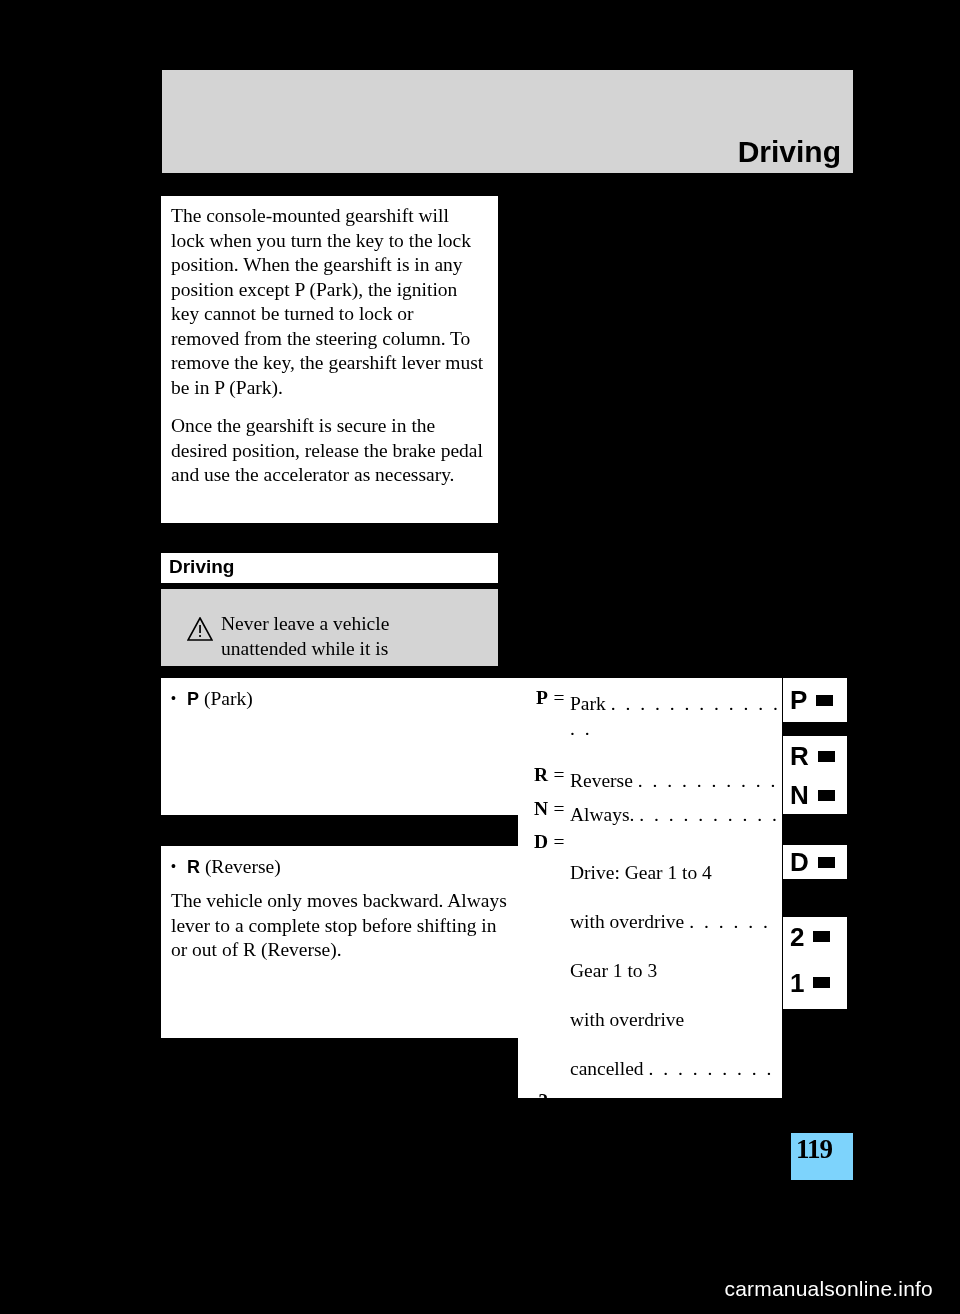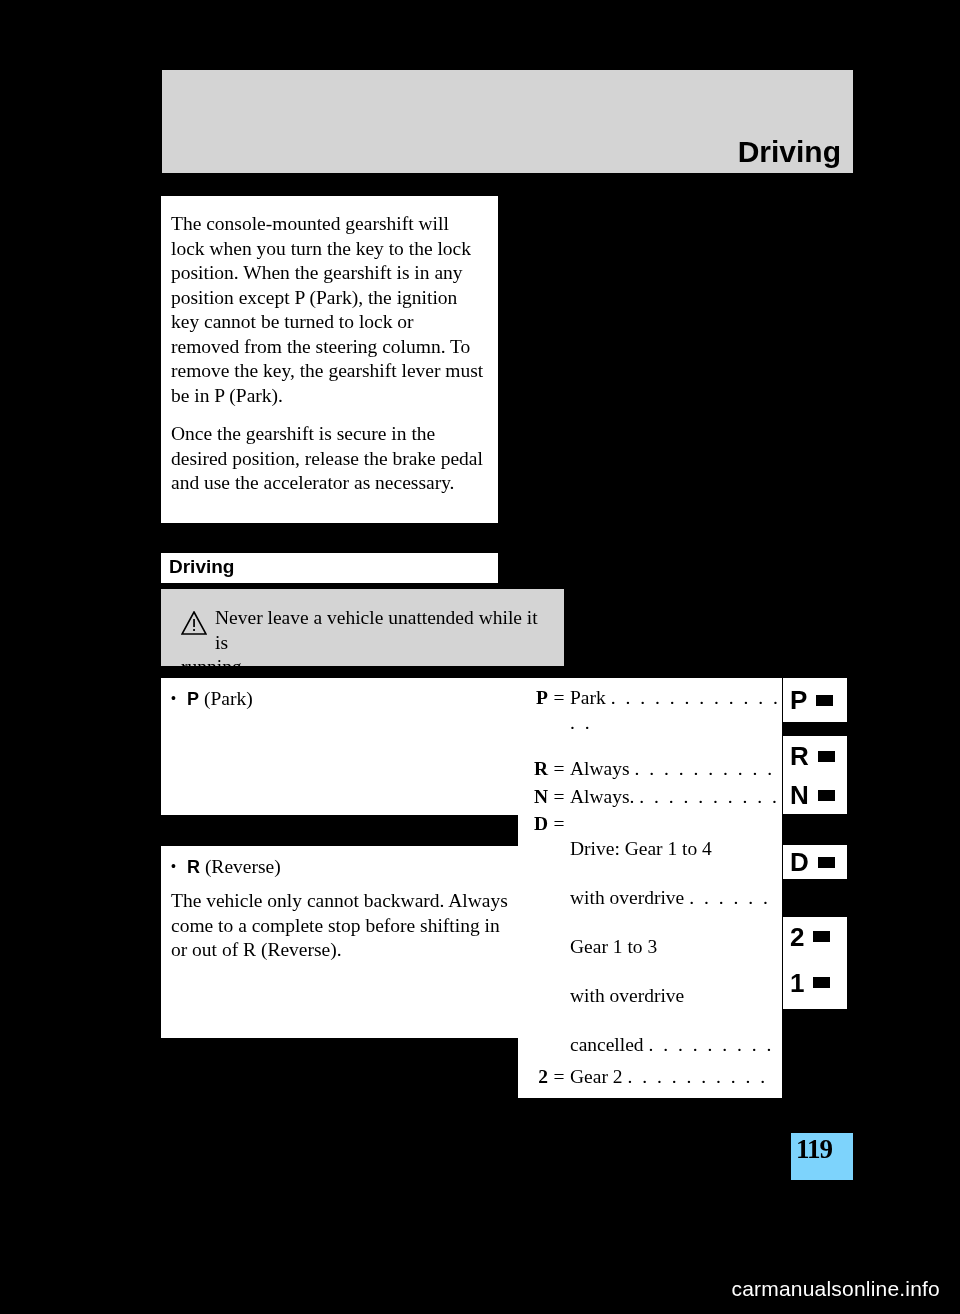--- a/index.html
+++ b/index.html
@@ -44,21 +44,21 @@
 
   
   #intro-panel {
     left: 161px;
     top: 196px;
     width: 337px;
     height: 327px;
     padding: 8px 12px 0 10px;
   }
   #intro-panel p {
-    margin: 8px 0 14px 0;
+    margin: 0 0 14px 0;
     font-size: 19.5px;
     line-height: 24.5px;
     color: #000;
   }
 
   
   #driving-head-panel {
     left: 161px;
     top: 553px;
     width: 337px;
@@ -66,24 +66,24 @@
     padding: 3px 0 0 8px;
   }
   #driving-head-panel .hd {
     font-family: "Liberation Sans", sans-serif;
     font-weight: bold;
     font-size: 19px;
   }
   #warn-panel {
     left: 161px;
     top: 589px;
-    width: 403px;
+    width: 337px;
     height: 77px;
     background: #d4d4d4;
-    padding: 12px;
+    padding: 18px;
   }
   .warn-inner {
     position: relative;
     padding: 5px 6px 0 8px;
   }
   .warn-tri {
     position: absolute;
     left: 8px;
     top: 10px;
     width: 26px;
@@ -159,20 +159,21 @@
     font-weight: bold;
     font-family: "Liberation Serif", serif;
   }
   .gear-row .g-eq {
     width: 22px;
     text-align: center;
   }
   .gear-row .g-desc {
     flex: 1;
     white-space: pre-line;
+    margin-top: 6px;
   }
   .dotfill {
     letter-spacing: 2.5px;
   }
 
   
   .indicator {
     position: absolute;
     background: #ffffff;
     box-sizing: border-box;
@@ -209,21 +210,21 @@
     top: 1px;
     font-family: "Liberation Serif", serif;
     font-weight: bold;
     font-size: 27px;
     letter-spacing: -1px;
   }
 
   
   #footer-mark {
     position: absolute;
-    right: 20px;
+    right: 27px;
     bottom: 13px;
     color: #ffffff;
     font-family: "Liberation Sans", sans-serif;
     font-size: 21px;
     letter-spacing: 0.2px;
   }
 </style>
 </head>
 <body>
 
@@ -259,35 +260,35 @@
 <div class="panel" id="park-panel">
   <div class="bullet-line">
     <span class="dot">•</span><span class="gear">P</span> <span>(Park)</span>
   </div>
 </div>
 
 <div class="panel" id="reverse-panel">
   <div class="bullet-line">
     <span class="dot">•</span><span class="gear">R</span> <span>(Reverse)</span>
   </div>
-  <p class="body-text">The vehicle only cannot backward. Always come to a complete stop before shifting in or out of R (Reverse).</p>
+  <p class="body-text">The vehicle only moves backward. Always lever to a complete stop before shifting in or out of R (Reverse).</p>
 </div>
 
 <div class="panel" id="gear-panel">
 
   <div class="gear-row" style="margin-bottom:22px;">
     <span class="g-letter">P</span>
     <span class="g-eq">=</span>
     <span class="g-desc"><span>Park</span> <span class="dotfill">. . . . . . . . . . . . . .</span></span>
   </div>
 
   <div class="gear-row" style="margin-bottom:3px;">
     <span class="g-letter">R</span>
     <span class="g-eq">=</span>
-    <span class="g-desc"><span>Always</span> <span class="dotfill">. . . . . . . . . .</span></span>
+    <span class="g-desc"><span>Reverse</span> <span class="dotfill">. . . . . . . . . .</span></span>
   </div>
 
   <div class="gear-row" style="margin-bottom:3px;">
     <span class="g-letter">N</span>
     <span class="g-eq">=</span>
     <span class="g-desc"><span>Always.</span> <span class="dotfill">. . . . . . . . . .</span></span>
   </div>
 
   <div class="gear-row" style="margin-bottom:8px;">
     <span class="g-letter">D</span>

